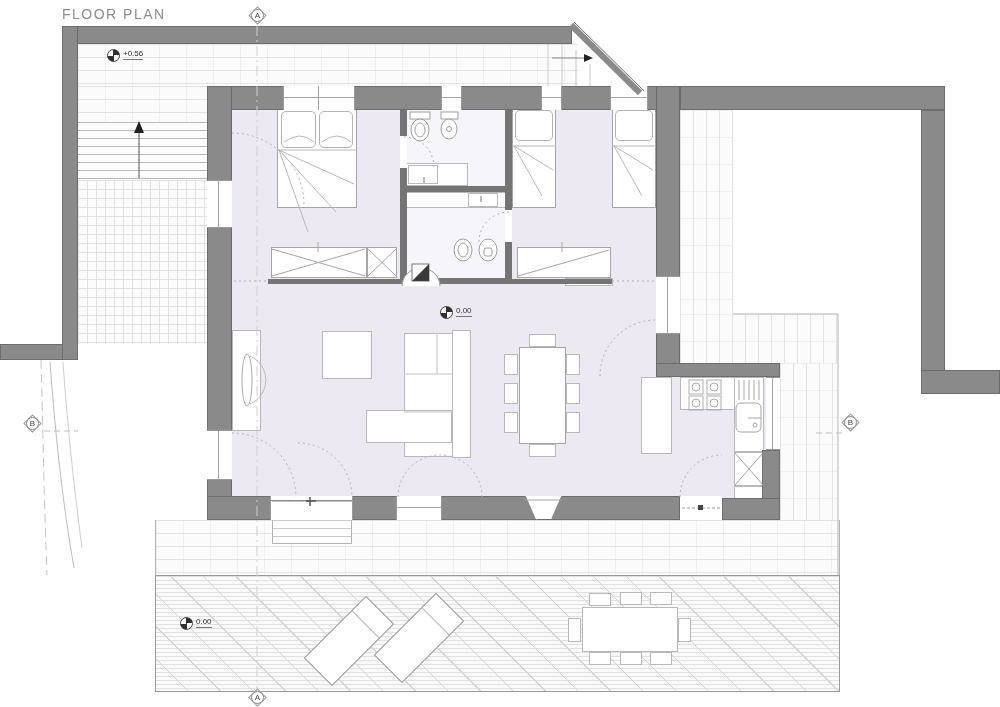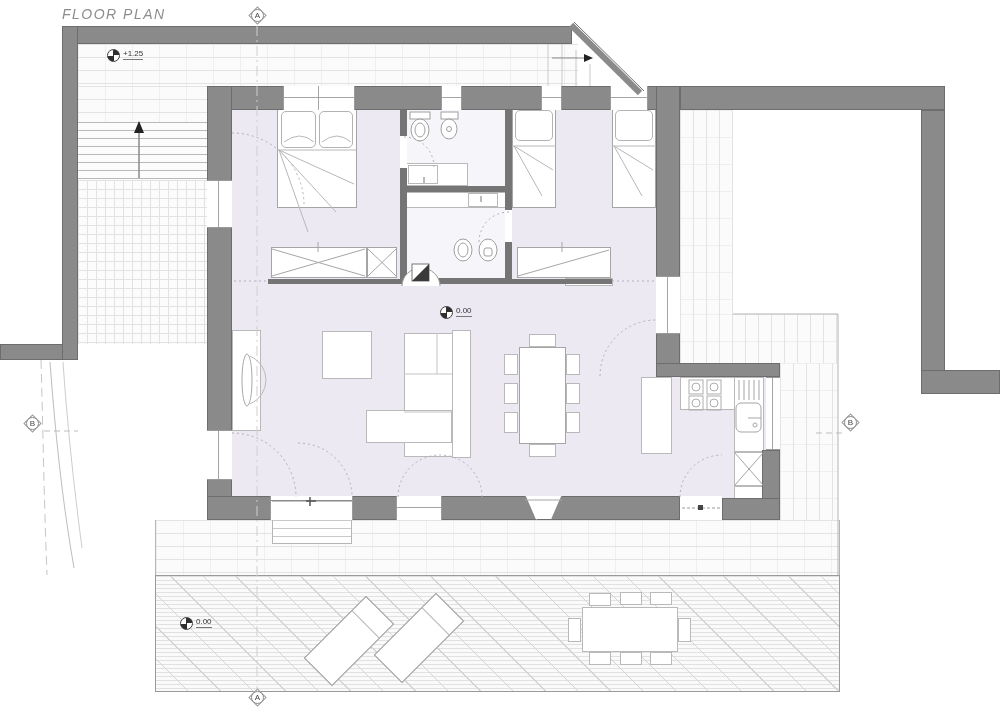--- a/index.html
+++ b/index.html
@@ -38,21 +38,21 @@
   .pillow{position:absolute;background:#fff;border:1px solid #b3b3b3;border-radius:5px;z-index:16;box-sizing:border-box;}
   
   .win-h{position:absolute;background:#fff;border-left:1px solid #9a9a9a;border-right:1px solid #9a9a9a;
     background-image:linear-gradient(transparent 45%,#a5a5a5 45%,#a5a5a5 calc(45% + 1px),transparent calc(45% + 1px));
     z-index:22;box-sizing:border-box;}
   .win-v{position:absolute;background:#fff;border-top:1px solid #9a9a9a;border-bottom:1px solid #9a9a9a;
     background-image:linear-gradient(90deg,transparent 45%,#a5a5a5 45%,#a5a5a5 calc(45% + 1px),transparent calc(45% + 1px));
     z-index:22;box-sizing:border-box;}
   .mullion{position:absolute;background:#a5a5a5;z-index:23;}
   
-  .title{position:absolute;left:62px;top:6px;font-size:14px;letter-spacing:1.5px;color:#8d8d8d;z-index:50;font-style:italic;}
+  .title{position:absolute;left:62px;top:6px;font-size:14px;letter-spacing:1.5px;color:#8d8d8d;z-index:50;}
   .lvl{position:absolute;z-index:50;display:flex;align-items:flex-start;}
   .lvlsym{width:13px;height:13px;border-radius:50%;border:1px solid #3e3e3e;box-sizing:border-box;
     background:conic-gradient(#2f2f2f 0 90deg,#fff 90deg 180deg,#2f2f2f 180deg 270deg,#fff 270deg 360deg);}
   .lvltxt{font-size:8px;color:#333;border-bottom:1px solid #777;margin-left:3px;line-height:1.2;height:10px;}
   .sec{position:absolute;width:18px;height:18px;z-index:50;}
   .sec-d{position:absolute;left:2px;top:2px;width:13px;height:13px;border:1px solid #9a9a9a;
     transform:rotate(45deg);background:#fff;box-sizing:border-box;}
   .sec-c{position:absolute;left:2px;top:2px;width:13px;height:13px;border:1px solid #8a8a8a;border-radius:50%;
     background:#fff;color:#444;font-size:8px;display:flex;align-items:center;justify-content:center;box-sizing:border-box;}
   .landing{position:absolute;background:#fff;border:1px solid #b5b5b5;border-top:none;z-index:21;
@@ -273,21 +273,21 @@
     <g stroke="#a5a5a5" fill="none" stroke-width="1">
       <path d="M739 380 V400 M744 380 V400 M749 380 V400 M754 380 V400 M759 380 V400"></path>
       <rect x="736" y="403" width="25" height="29" rx="5" fill="#fff"></rect>
       <circle cx="755" cy="425" r="2"></circle>
       <path d="M748 418 H761"></path>
     </g>
   </svg>
 
   <div class="lvl" style="left:107px;top:49px;">
     <span class="lvlsym"></span>
-    <span class="lvltxt">+1.25</span>
+    <span class="lvltxt">+0.56</span>
   </div>
   <div class="lvl" style="left:440px;top:306px;">
     <span class="lvlsym"></span>
     <span class="lvltxt">0.00</span>
   </div>
   <div class="lvl" style="left:180px;top:617px;">
     <span class="lvlsym"></span>
     <span class="lvltxt">0.00</span>
   </div>
 

